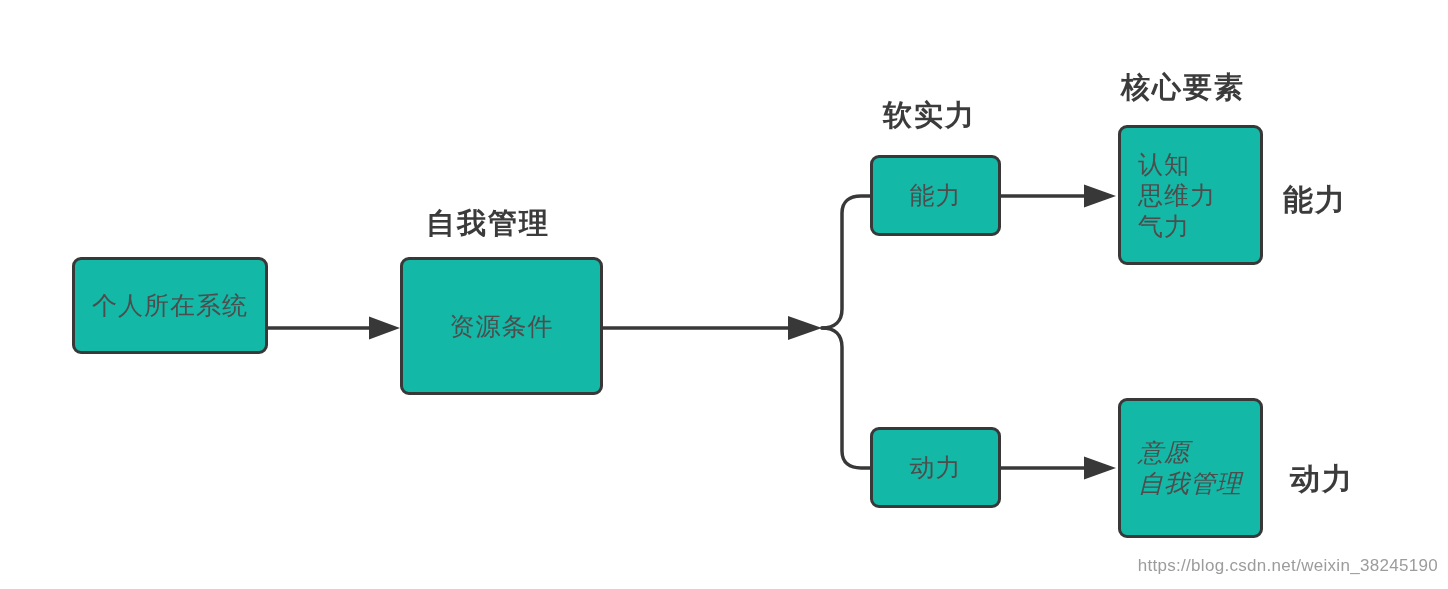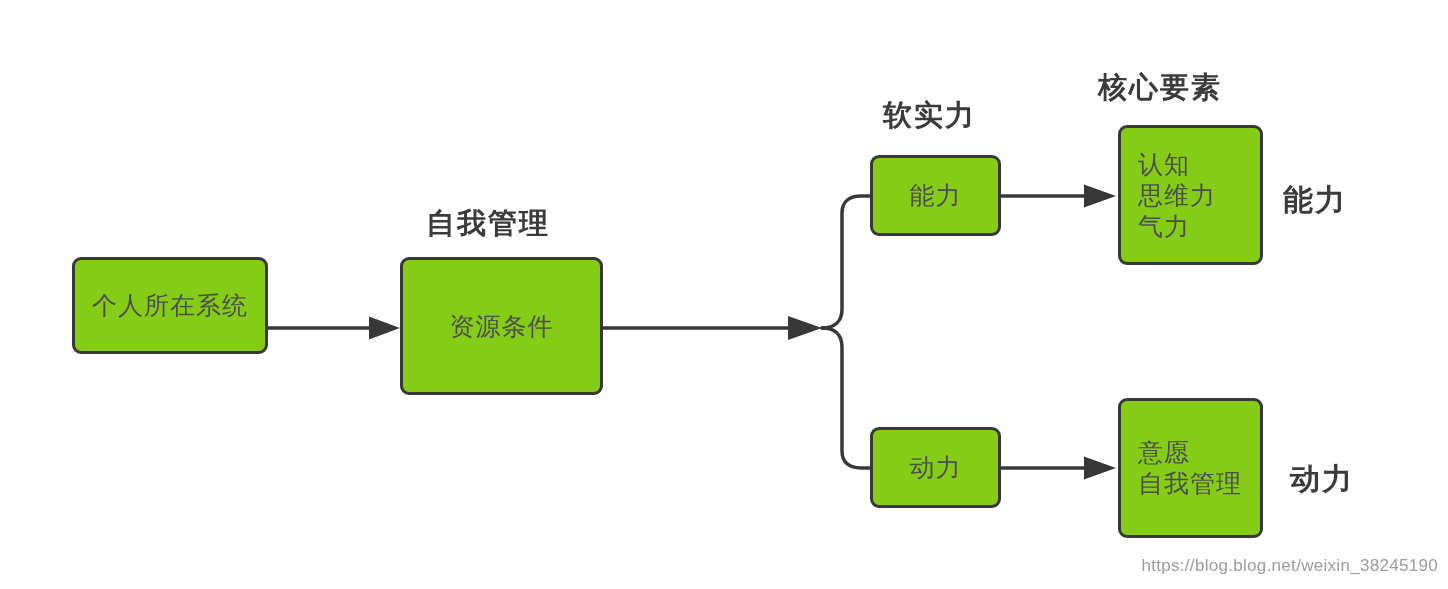--- a/index.html
+++ b/index.html
@@ -16,21 +16,21 @@
     overflow: hidden;
   }
   #connector-layer {
     position: absolute;
     left: 0; top: 0;
     width: 1448px; height: 589px;
   }
   .node {
     position: absolute;
     box-sizing: border-box;
-    background: #84cc16;
+    background: #14b8a6;
     border: 3.5px solid #383838;
     border-radius: 9px;
     display: flex;
     align-items: center;
     justify-content: center;
     font-size: 25px;
     color: #4d4d4d;
     letter-spacing: 1px;
   }
   .node.multiline {
@@ -38,34 +38,34 @@
     padding-left: 17px;
     text-align: left;
     white-space: pre-line;
     line-height: 31px;
   }
   .node-system      { left: 72px;   top: 257px; width: 196px; height: 97px; }
   .node-resources   { left: 400px;  top: 257px; width: 203px; height: 138px; }
   .node-ability     { left: 870px;  top: 155px; width: 131px; height: 81px;  }
   .node-core        { left: 1118px; top: 125px; width: 145px; height: 140px; }
   .node-motivation  { left: 870px;  top: 427px; width: 131px; height: 81px;  }
-  .node-will        { left: 1118px; top: 398px; width: 145px; height: 140px; }
+  .node-will        { left: 1118px; top: 398px; width: 145px; height: 140px; font-style: italic; }
 
   .diagram-title {
     position: absolute;
     font-weight: bold;
     font-size: 29px;
     color: #3b3b3b;
     letter-spacing: 2px;
     white-space: nowrap;
   }
   .title-overall  { left: 99px;   top: 204px; }
   .title-personal { left: 426px;  top: 204px; }
   .title-soft     { left: 883px;  top: 96px;  }
-  .title-core     { left: 1098px; top: 68px;  }
+  .title-core     { left: 1121px; top: 68px;  }
 
   .side-label {
     position: absolute;
     font-weight: bold;
     font-size: 30px;
     color: #3b3b3b;
     letter-spacing: 2px;
     white-space: nowrap;
   }
   .side-ability    { left: 1283px; top: 180px; }
@@ -114,15 +114,15 @@
   <div class="node node-core multiline">认知
 思维力
 气力</div>
   <div class="node node-motivation">动力</div>
   <div class="node node-will multiline">意愿
 自我管理</div>
 
   <div class="side-label side-ability">能力</div>
   <div class="side-label side-motivation">动力</div>
 
-  <div class="watermark">https://blog.blog.net/weixin_38245190</div>
+  <div class="watermark">https://blog.csdn.net/weixin_38245190</div>
 
 </div>
 
 </body></html>

